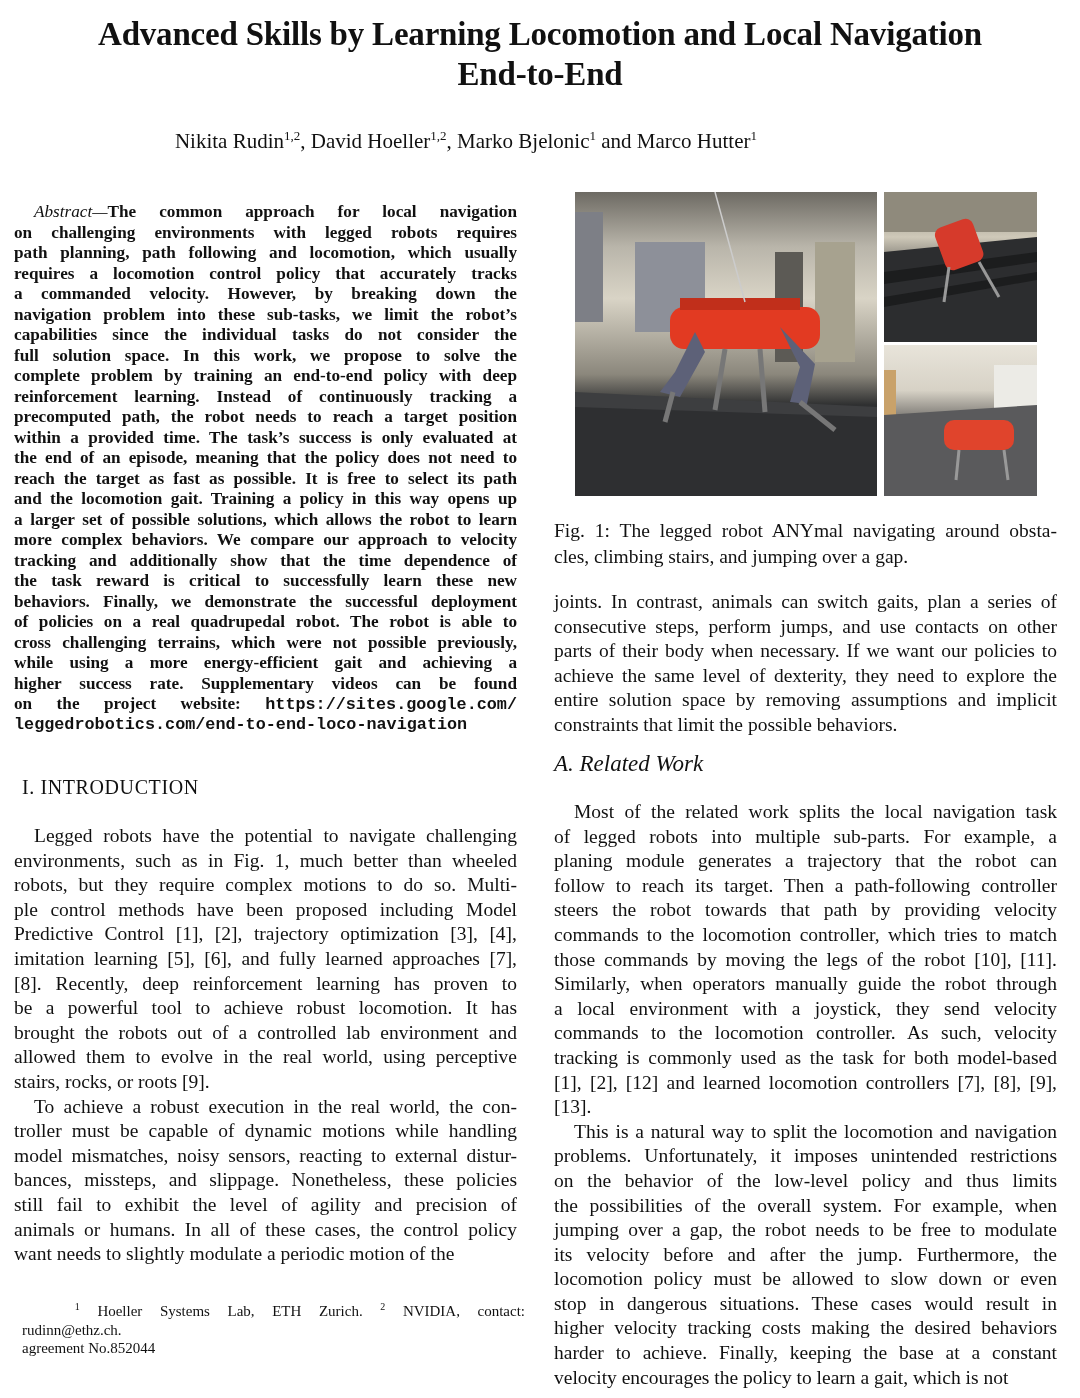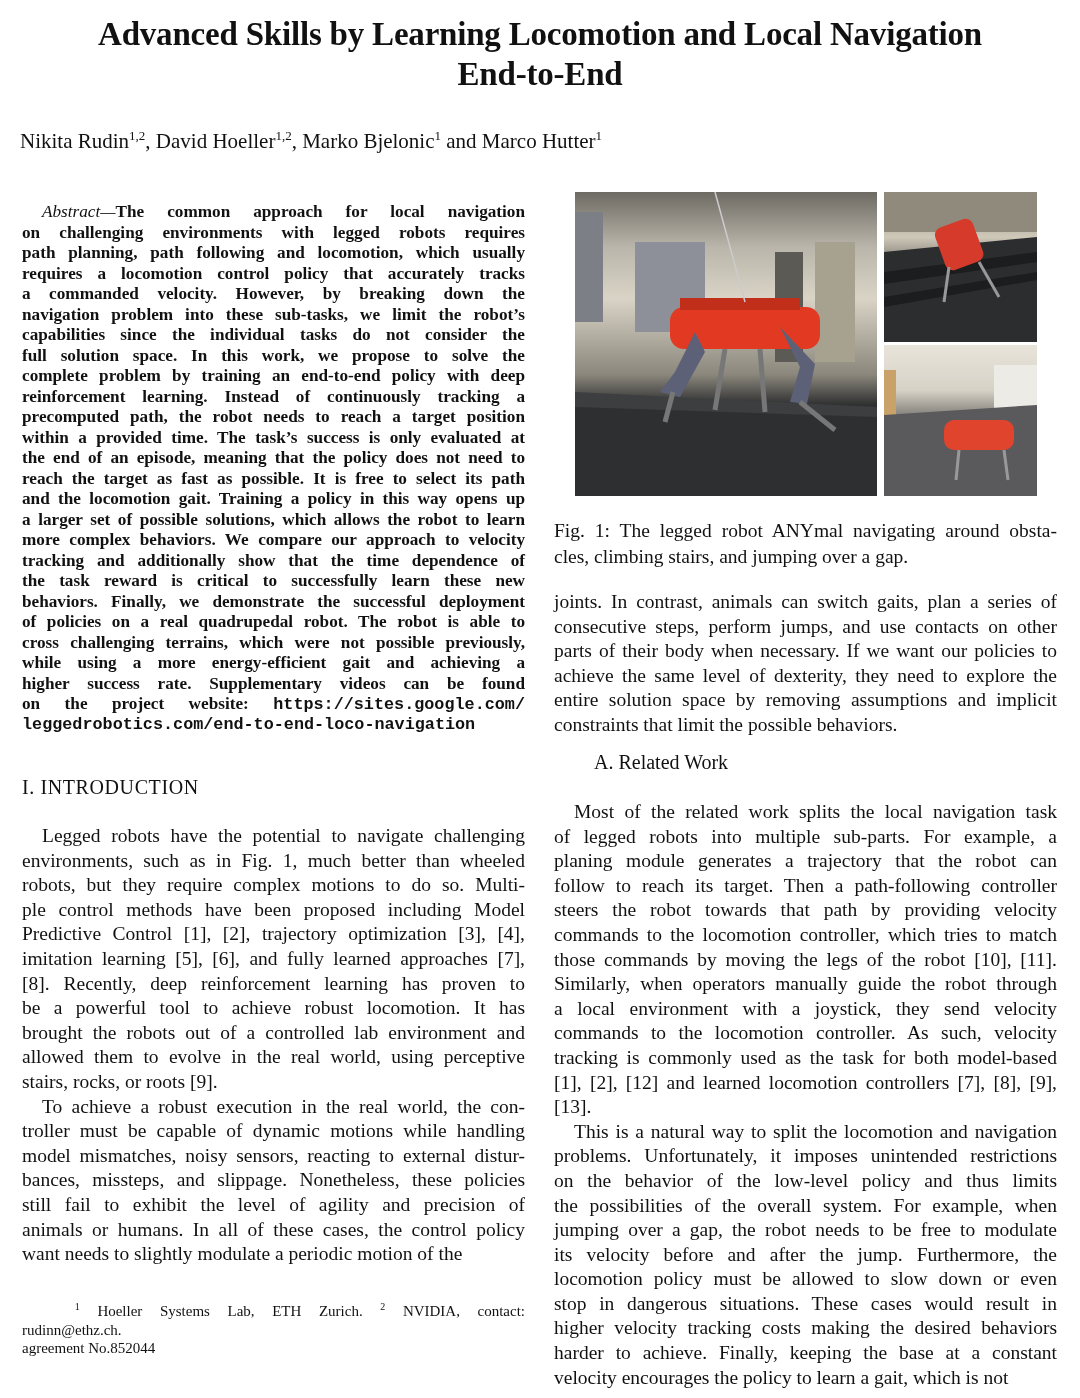--- a/index.html
+++ b/index.html
@@ -1,24 +1,24 @@
 <!DOCTYPE html>
 <html><head>
 <meta charset="utf-8">
 <style>
   html, body { margin: 0; padding: 0; background: #ffffff; }
   body { width: 1080px; height: 1398px; position: relative; overflow: hidden;
          font-family: "Liberation Serif", "DejaVu Serif", serif; color: #111; }
   .title { position: absolute; left: 0; width: 1080px; text-align: center;
            font-weight: bold; font-size: 33px; line-height: 40px; top: 14px; letter-spacing: -0.2px; }
-  .authors { position: absolute; top: 127px; left: 0; width: 932px; 
-             font-size: 21px; line-height: 28px; padding-left: 20px; }
+  .authors { position: absolute; top: 127px; left: 0; width: 932px; text-align: center;
+             font-size: 21px; line-height: 28px; }
   .authors sup { font-size: 13px; vertical-align: 8px; line-height: 0; }
 
-  .col-left { position: absolute; left: 22px; width: 503px; }
+  .col-left { position: absolute; left: 14px; width: 503px; }
   .col-right { position: absolute; left: 554px; width: 503px; }
 
   .abstract { top: 202px; font-weight: bold; font-size: 17.2px; line-height: 20.5px; }
   .jl { display: block; text-align: justify; text-align-last: justify; white-space: nowrap; height: 20.5px; }
   .jl.last { text-align-last: left; }
   .abstract .lead { font-style: italic; font-weight: normal; }
   .abstract .ind { padding-left: 20px; }
   .mono { font-family: "Liberation Mono", "DejaVu Sans Mono", monospace; font-weight: bold; font-size: 16.8px; }
 
   .sec-head { position: absolute; left: 22px; width: 503px; top: 776px; text-align: left;
@@ -36,21 +36,21 @@
 
   .figure { position: absolute; left: 575px; top: 192px; width: 462px; height: 304px; }
   .photo { position: absolute; overflow: hidden; }
   .photo-main { left: 0; top: 0; width: 302px; height: 304px; background: linear-gradient(180deg,#6d6a63 0%,#b9b5aa 18%,#d9d4c6 35%,#8b877c 60%,#2f3031 70%,#3a3b3d 100%); }
   .photo-top { left: 309px; top: 0; width: 153px; height: 150px; background: linear-gradient(180deg,#7b7870 0%,#cfc9b9 30%,#565552 55%,#2b2c2e 100%); }
   .photo-bottom { left: 309px; top: 153px; width: 153px; height: 151px; background: linear-gradient(180deg,#e8e4da 0%,#d7d2c6 30%,#7d7a75 48%,#58585a 100%); }
 
   .caption { top: 506px; font-size: 19.5px; line-height: 26px; }
   .caption .bl { height: 26px; }
   .right-cont { top: 578px; }
-  .subsec { position: absolute; left: 554px; top: 751px; font-size: 20px; margin-left: 40px; }
+  .subsec { position: absolute; left: 554px; top: 751px; font-style: italic; font-size: 23px; }
   .related { top: 788px; }
 </style>
 </head>
 <body>
 
 <div class="title">
   <div>Advanced Skills by Learning Locomotion and Local Navigation</div>
   <div>End-to-End</div>
 </div>
 

